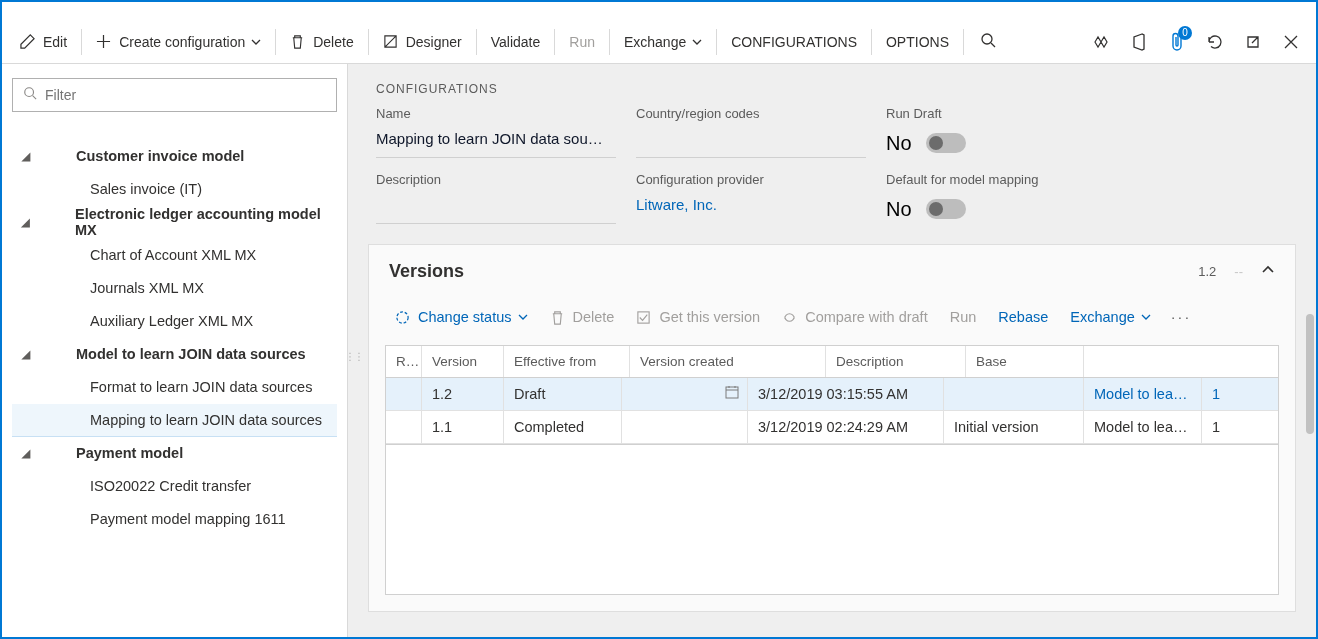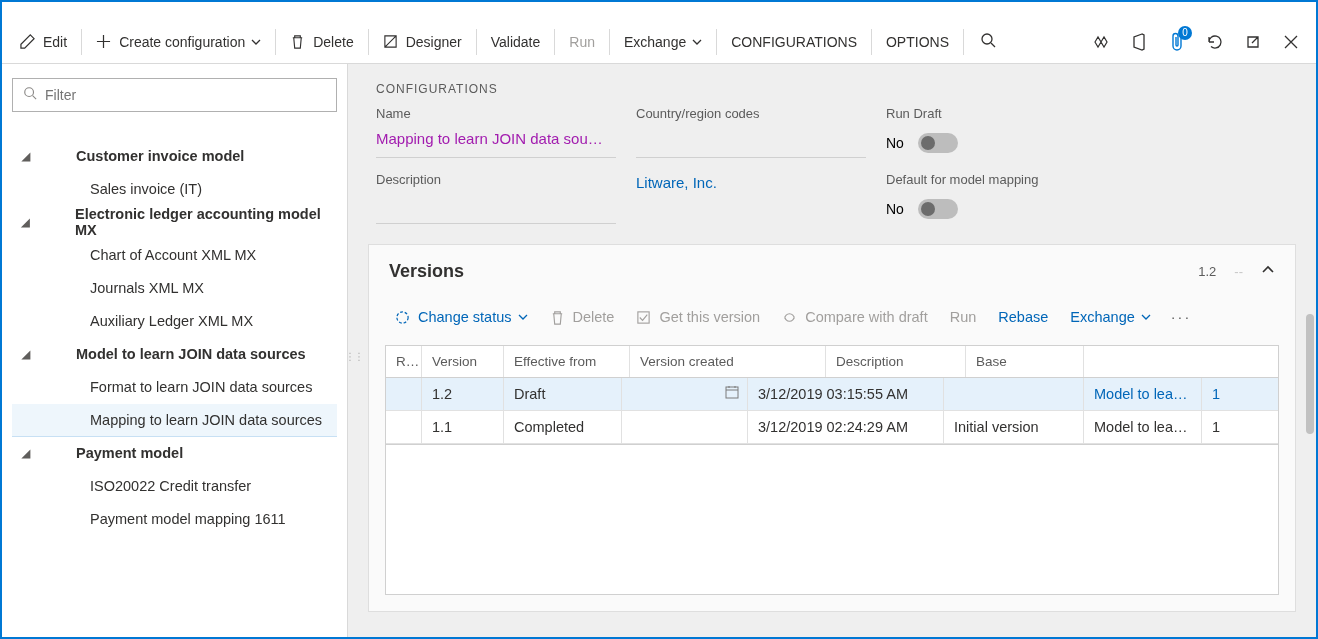--- a/index.html
+++ b/index.html
@@ -34,25 +34,25 @@
 .tree-label { padding-left: 0; margin-left: 36px; }
 
 
 .main { flex: 1; background: #efefef; display: flex; flex-direction: column; min-width: 0; position: relative; }
 .drag-handle { position: absolute; left: -3px; top: 50%; color: #b0b0b0; font-size: 10px; letter-spacing: -1px; }
 .config-head { padding: 18px 0 10px 28px; font-size: 12px; letter-spacing: 1px; color: #5b5b5b; }
 .config-fields { display: flex; padding: 0 28px 20px 28px; gap: 20px; }
 .col { display: flex; flex-direction: column; }
 .c1 { width: 240px; } .c2 { width: 230px; } .c3 { width: 240px; }
 .fld-label { font-size: 13px; color: #5b5b5b; height: 22px; }
-.fld-value { font-size: 15px; color: #a21caf; line-height: 22px; height: 30px; border-bottom: 1px solid #d0d0d0; overflow: hidden; text-overflow: ellipsis; white-space: nowrap; padding-right: 6px; }
+.fld-value { font-size: 15px; color: #0f172a; line-height: 22px; height: 30px; border-bottom: 1px solid #d0d0d0; overflow: hidden; text-overflow: ellipsis; white-space: nowrap; padding-right: 6px; }
 .fld-value.link { color: #0066b8; cursor: pointer; }
 .fld-value.desc { color: transparent; }
 .fld-spacer { height: 14px; }
-.toggle-row { display: flex; align-items: center; gap: 14px; height: 30px; font-size: 14px; }
+.toggle-row { display: flex; align-items: center; gap: 14px; height: 30px; font-size: 20px; }
 .toggle { width: 40px; height: 20px; border-radius: 10px; background: #bdbdbd; position: relative; }
 .toggle::after { content: ""; position: absolute; left: 3px; top: 3px; width: 14px; height: 14px; border-radius: 50%; background: #6c6c6c; }
 
 
 .versions-card { margin: 0 20px 20px 20px; border: 1px solid #dedede; background: #fafafa; flex-shrink: 0; }
 .versions-head { height: 52px; display: flex; align-items: center; padding: 0 20px; font-size: 18px; font-weight: 600; color: #323130; }
 .vh-right { margin-left: auto; display: flex; align-items: center; gap: 18px; font-size: 13px; font-weight: 400; color: #5b5b5b; }
 .vh-sep { color: #c8c8c8; }
 .versions-tb { display: flex; align-items: flex-end; gap: 2px; padding: 6px 16px 14px 16px; font-size: 14.5px; flex-wrap: wrap; }
 .vt-btn { display: flex; align-items: center; padding: 6px 10px; cursor: pointer; color: #323130; }
@@ -259,20 +259,21 @@
           <div class="fld-label">Name</div>
           <div class="fld-value">Mapping to learn JOIN data sou…</div>
           <div class="fld-spacer"></div>
           <div class="fld-label">Description</div>
           <div class="fld-value desc">.</div>
         </div>
         <div class="col c2">
           <div class="fld-label">Country/region codes</div>
           <div class="fld-value desc">.</div>
           <div class="fld-spacer"></div>
+          <div class="fld-label">Configuration provider</div>
           <div class="fld-value link" style="border-bottom:none">Litware, Inc.</div>
         </div>
         <div class="col c3">
           <div class="fld-label">Run Draft</div>
           <div class="toggle-row">
             <span>No</span>
             <span class="toggle"></span>
           </div>
           <div class="fld-spacer"></div>
           <div class="fld-label">Default for model mapping</div>

